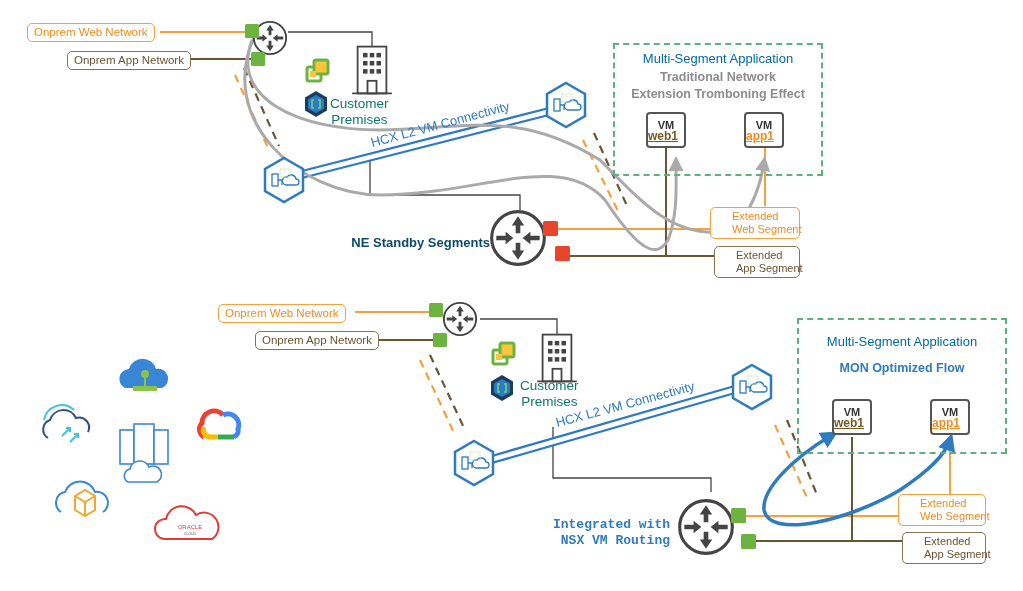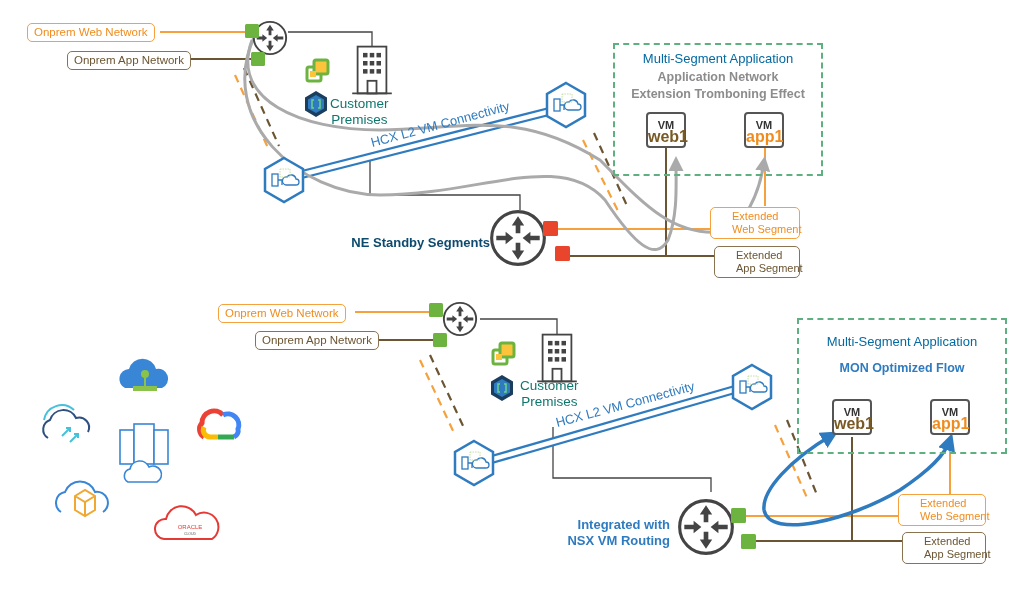--- a/index.html
+++ b/index.html
@@ -10,21 +10,21 @@
   .net-app{border:1.6px solid #8a7350;color:#6b5532;padding:2px 6px;margin-left:40px;}
   .ext{text-align:right;padding:2px 21px;font-size:11px;line-height:13px;}
   .ext-web{border:1.6px solid #f5a13d;color:#f08c1e;}
   .ext-app{border:1.6px solid #8a7350;color:#6b5532;}
   .appbox{position:absolute;border:2px dashed #5fb080;box-sizing:border-box;}
   .app-title{position:absolute;left:0;right:0;text-align:center;font-weight:normal;color:#0369a1;font-size:13px;}
   .app-sub{position:absolute;left:0;right:0;text-align:center;font-weight:bold;color:#8c8c8c;font-size:12.5px;line-height:17px;}
   .app-sub-blue{color:#2f7bbf;}
   .vm{position:absolute;width:40px;height:36px;border:2px solid #555;border-radius:4px;background:#fff;box-sizing:border-box;text-align:center;}
   .vm .t{display:block;font-weight:bold;font-size:11px;color:#333;margin-top:5px;line-height:12px;}
-  .vm .n{display:block;font-weight:bold;font-size:16px;line-height:11px;text-align:left;padding-right:1px;}
+  .vm .n{display:block;font-weight:bold;font-size:12px;line-height:11px;text-align:left;padding-right:1px;text-decoration:underline;}
   .n-web{color:#7a5a24;}
   .n-app{color:#f08c1e;}
   .prem{position:absolute;font-size:13.5px;color:#0f766e;line-height:16px;text-align:center;}
   .note{position:absolute;font-weight:bold;font-size:13px;line-height:16px;text-align:right;}
   .note-grey{color:#0c4a6e;}
   .note-blue{color:#2f7bbf;}
   .hcx{position:absolute;color:#2f7bbf;font-size:13px;white-space:nowrap;transform-origin:left bottom;}
 </style>
 </head>
 <body>
@@ -201,21 +201,21 @@
 <div class="prem" style="left:330px;top:96px;">
   <div>Customer</div>
   <div>Premises</div>
 </div>
 
 <div class="hcx" style="left:373px;top:135px;transform:rotate(-15deg);">HCX L2 VM Connectivity</div>
 
 <div class="appbox" style="left:613px;top:43px;width:210px;height:133px;">
   <div class="app-title" style="top:6px;">Multi-Segment Application</div>
   <div class="app-sub" style="top:24px;">
-    <div>Application Network</div>
+    <div>Traditional Network</div>
     <div>Extension Tromboning Effect</div>
   </div>
 </div>
 
 <div class="vm" style="left:646px;top:112px;">
   <span class="t">VM</span>
   <span class="n n-web">web1</span>
 </div>
 <div class="vm" style="left:744px;top:112px;">
   <span class="t">VM</span>
@@ -263,16 +263,16 @@
 
 <div class="lbl ext ext-web" style="left:898px;top:494px;width:88px;">
   <div>Extended</div>
   <div>Web Segment</div>
 </div>
 <div class="lbl ext ext-app" style="left:902px;top:532px;width:84px;">
   <div>Extended</div>
   <div>App Segment</div>
 </div>
 
-<div class="note note-blue" style="left:470px;top:517px;width:200px;">
+<div class="note note-blue" style="left:470px;top:517px;width:200px;font-family:Liberation Mono, monospace;">
   <div>Integrated with</div>
   <div>NSX VM Routing</div>
 </div>
 
 </body></html>

